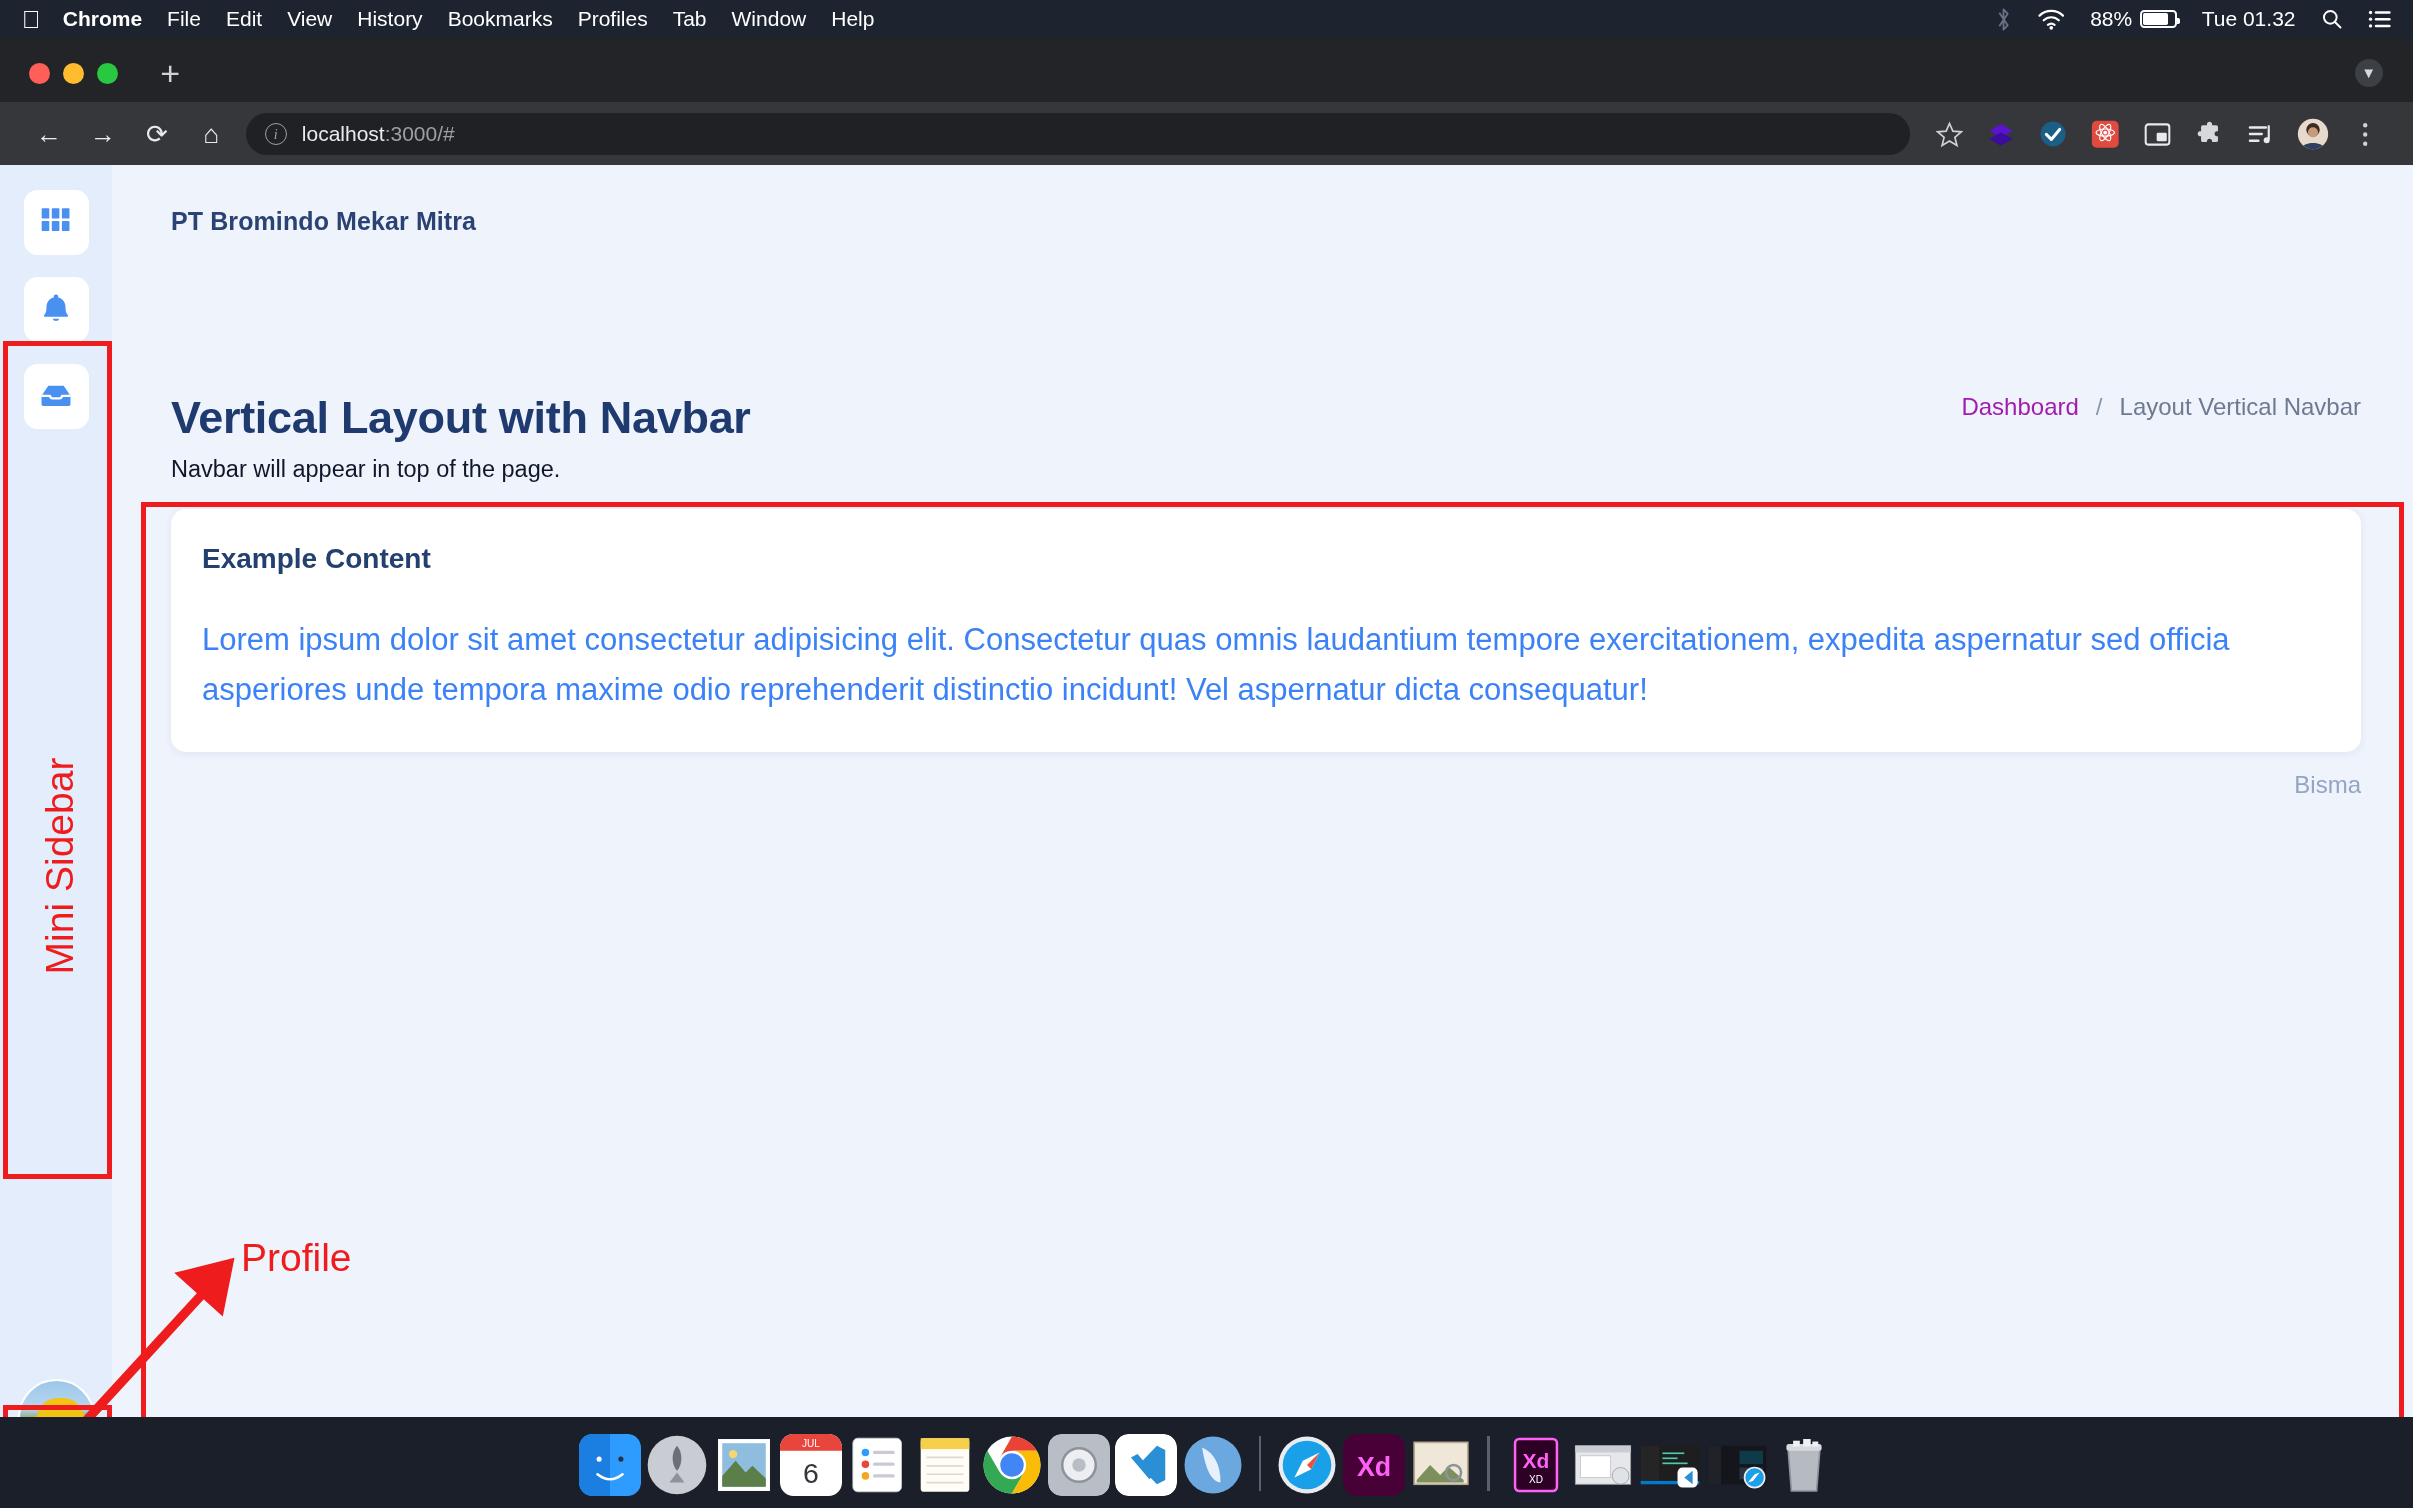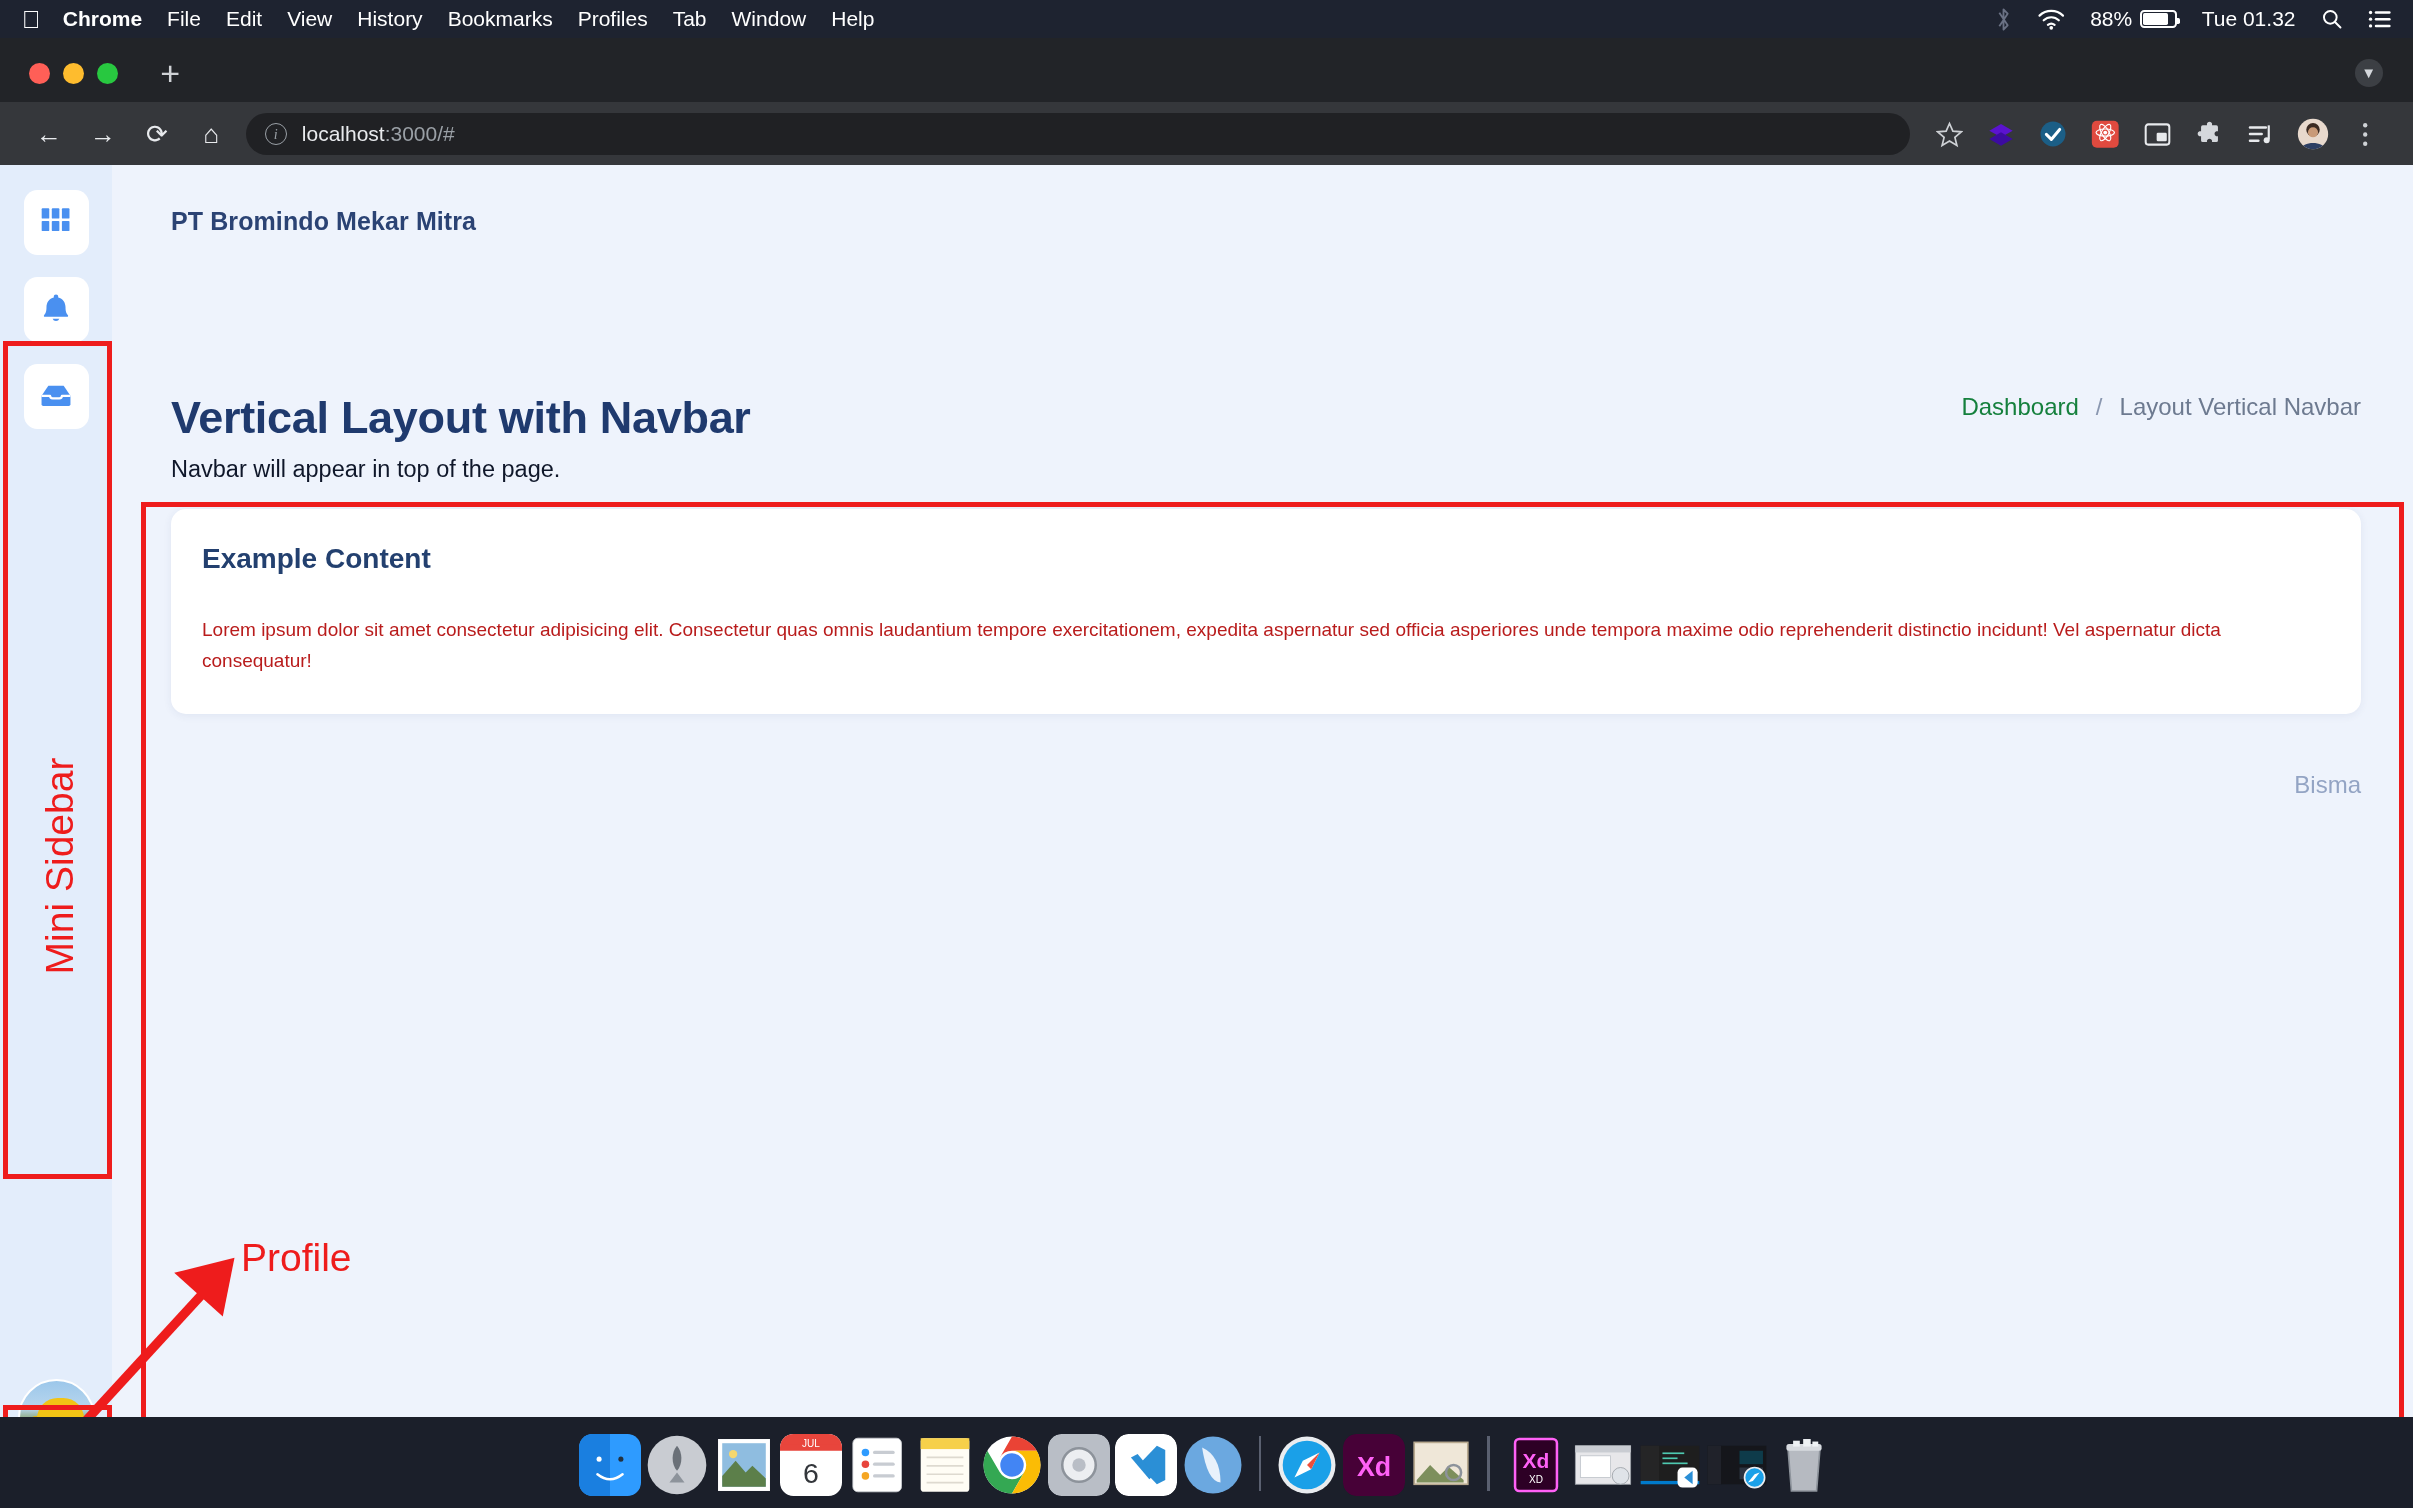--- a/index.html
+++ b/index.html
@@ -127,32 +127,32 @@
     font-size: 45px; font-weight: bold; color: #1f3a6e; letter-spacing: -0.3px;
   }
   #pagesub {
     position: absolute; left: 59px; top: 138px;
     font-size: 23.5px; color: #0f172a;
   }
   #breadcrumb {
     position: absolute; right: 52px; top: 75px;
     font-size: 24px; display: flex; align-items: center; gap: 17px;
   }
-  #breadcrumb .crumb-link { color: #15803d; }
+  #breadcrumb .crumb-link { color: #a21caf; }
   #breadcrumb .crumb-sep { color: #8a97b0; }
   #breadcrumb .crumb-cur { color: #6d7a90; }
 
   #card {
     position: absolute; left: 59px; right: 52px; top: 191px;
     background: #ffffff; border-radius: 15px;
     box-shadow: 0 1.7px 8.4px rgba(40,60,110,.07);
     padding: 34px 39px 37px 31px;
   }
   #cardtitle { font-size: 28px; font-weight: bold; color: #23406f; margin-bottom: 40px; }
-  #cardbody { font-size: 19px; line-height: 1.62; color: #b91c1c; max-width: 2028px; }
+  #cardbody { font-size: 31px; line-height: 1.62; color: #3b82f6; max-width: 2028px; }
 
   #bisma { position: absolute; right: 52px; top: 453px; font-size: 24px; color: #93a4c4; }
 
   
   .ann { position: absolute; pointer-events: none; }
   .ann-box { border: 5.9px solid #ee1c1c; }
   #box-sidebar { left: 3.4px; top: 176px; width: 109px; height: 838px; }
   #box-avatar  { left: 3.4px; top: 1240px; width: 109px; height: 184px; }
   #box-content { left: 141px; top: 337px; width: 2263px; height: 1073px; }
   #lbl-sidebar {

